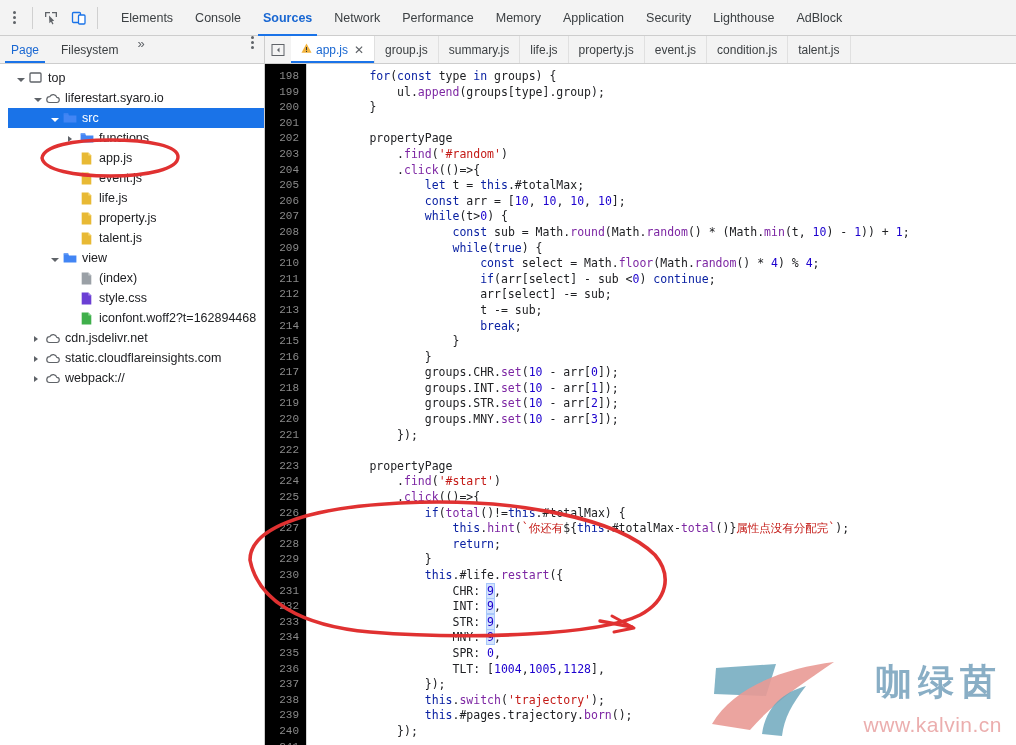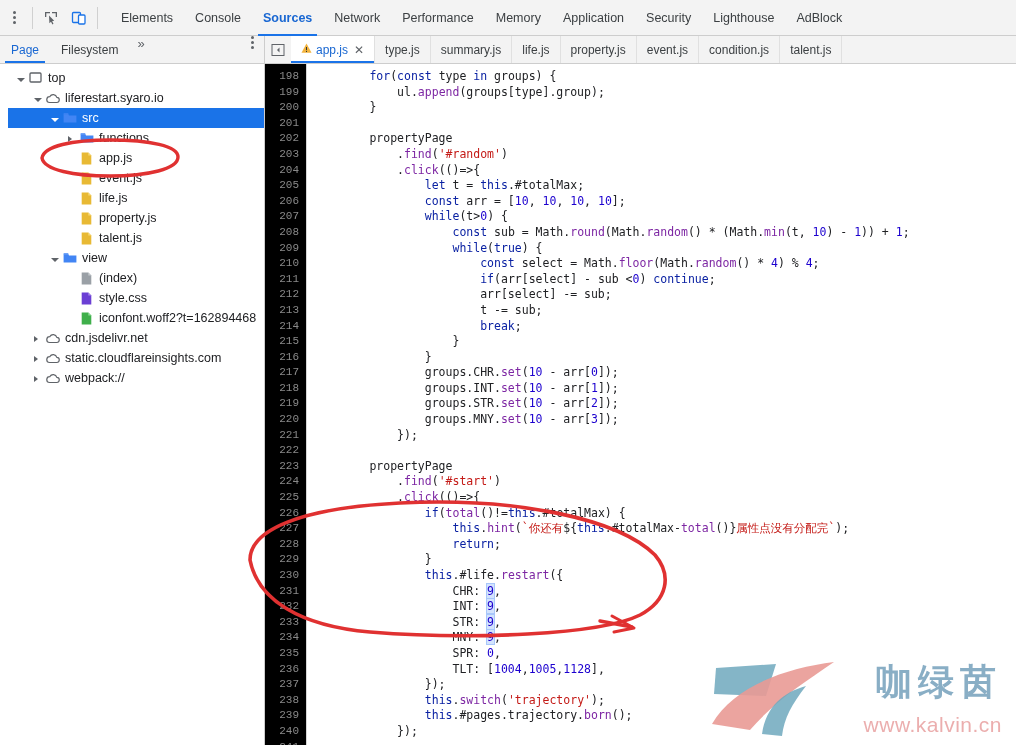--- a/index.html
+++ b/index.html
@@ -448,21 +448,21 @@
             <div class="ftab sel">
               <span class="warn"><svg width="11" height="11" viewBox="0 0 11 11">
                   <path d="M5.5 0.6l5 9.2h-10z" fill="#f2b33d"></path>
                   <rect x="5" y="4" width="1" height="3.2" fill="#333"></rect>
                   <rect x="5" y="8" width="1" height="1" fill="#333"></rect>
                 </svg></span>
               <span>app.js</span>
               <span class="x">✕</span>
             </div>
             <div class="ftab">
-              <span>type.js</span>
+              <span>group.js</span>
             </div>
             <div class="ftab">
               <span>summary.js</span>
             </div>
             <div class="ftab">
               <span>life.js</span>
             </div>
             <div class="ftab">
               <span>property.js</span>
             </div>

